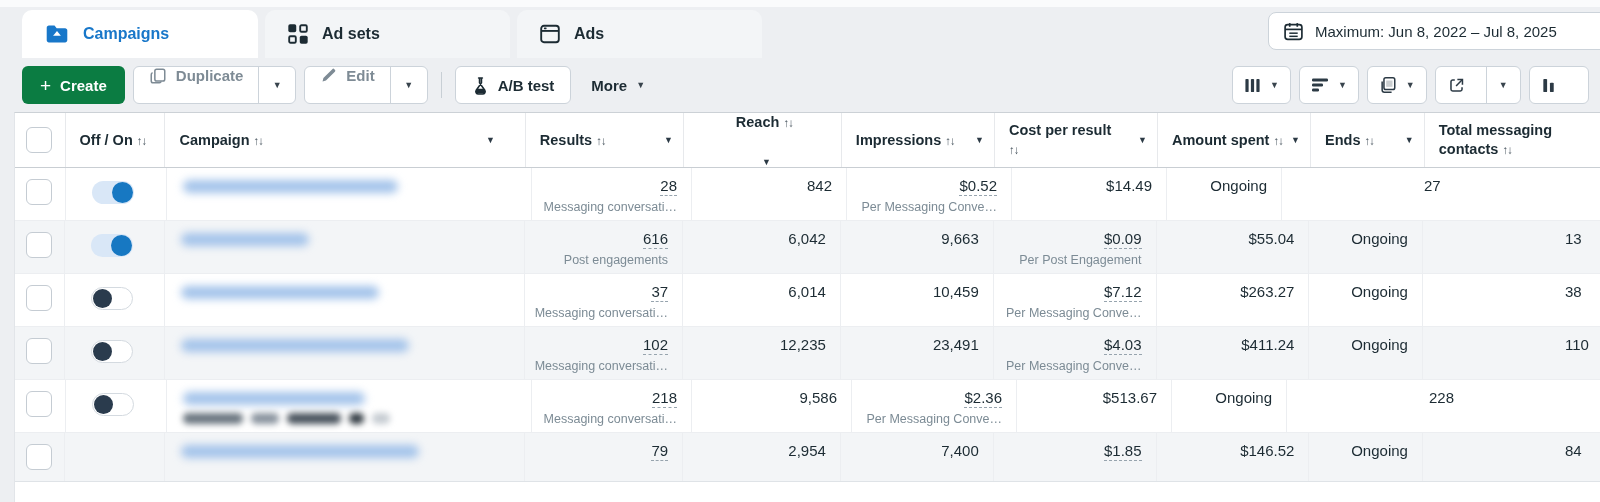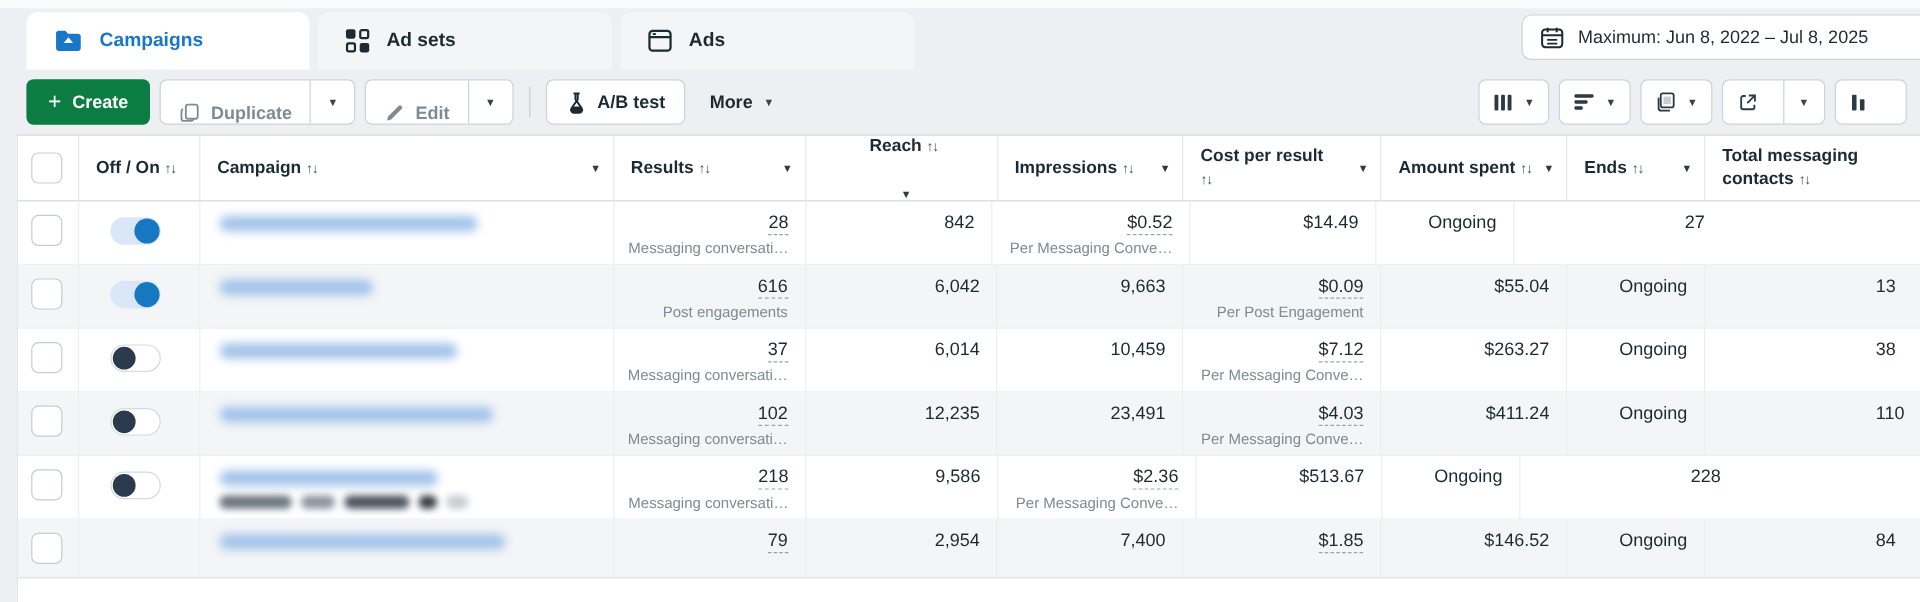--- a/index.html
+++ b/index.html
@@ -20,21 +20,21 @@
   .datebtn { position:absolute; top:12px; left:1268px; width:360px; height:38px;
     background:#fff; border:1px solid #ccd3da; border-radius:8px;
     display:flex; align-items:center; gap:11px; padding:0 14px; font-size:15px; color:#1c2b33; }
 
   
   .toolbar { position:absolute; top:66px; left:22px; display:flex; align-items:center; gap:8px; }
   .btn { height:38px; border-radius:6px; display:flex; align-items:center; font-size:15px; font-weight:bold; cursor:pointer; }
   .btn-create { background:#0b7c42; color:#fff; padding:0 18px; gap:9px; }
   .plus { font-size:19px; font-weight:normal; line-height:1; }
   .split { display:flex; align-items:stretch; background:#fff; border:1px solid #ccd3da; border-radius:6px; overflow:hidden; height:38px; }
-  .split .main { padding:0 15px; display:flex; align-items:flex-end; gap:9px; color:#7e8b95; font-weight:bold; font-size:15px; cursor:pointer; }
+  .split .main { padding:0 15px; display:flex; align-items:flex-start; gap:9px; color:#7e8b95; font-weight:bold; font-size:15px; cursor:pointer; }
   .split .dd { width:37px; border-left:1px solid #ccd3da; display:flex; align-items:center; justify-content:center; cursor:pointer; }
   .caret { font-size:9px; color:#39444d; }
   .btn-ab { background:#fff; border:1px solid #ccd3da; padding:0 16px; gap:9px; color:#1c2b33; }
   .btn-more { background:transparent; padding:0 12px; gap:9px; color:#1c2b33; }
   .vdivider { width:1px; height:26px; background:#c8cfd5; margin:0 5px; }
 
   .toolbar-right { position:absolute; top:66px; left:1232px; display:flex; gap:8px; }
   .icon-btn { background:#fff; border:1px solid #ccd3da; border-radius:6px; height:38px;
     display:flex; align-items:center; padding:0 11px; gap:9px; cursor:pointer; }
   .icon-btn.splitic { padding:0; }
@@ -47,21 +47,21 @@
     background:#fff; border-top:1px solid #ccd1d6; border-left:1px solid #e2e5e9; }
   .hrow { display:flex; height:55px; border-bottom:1px solid #c9ced3; }
   .hcell { height:100%; display:flex; align-items:center; justify-content:space-between;
     padding:0 10px 0 14px; border-left:1px solid #e7e9ec; font-weight:bold; font-size:14.5px; color:#1c2b33; cursor:pointer; }
   .hcell:first-child { border-left:none; }
   .hlabel { line-height:1.3; }
   .sort { font-size:11.5px; color:#45525c; letter-spacing:-1px; white-space:nowrap; }
   .hcaret { font-size:9px; color:#2c3a45; margin-left:4px; }
 
   .col-cb{width:50px;} .col-offon{width:101px;} .col-campaign{width:345px;}
-  .col-results{width:160px;} .col-reach{width:160px;flex-direction:column;} .col-impr{width:155px;}
+  .col-results{width:160px;margin-left:20px;} .col-reach{width:160px;flex-direction:column;} .col-impr{width:155px;}
   .col-cpr{width:165px;} .col-spent{width:155px;} .col-ends{width:115px;} .col-contacts{width:280px;}
   .hcell.col-cpr .hlabel{max-width:112px;} .hcell.col-spent .hlabel{max-width:120px;}
   .hcell.col-contacts .hlabel{max-width:158px;}
   .hcell.col-cb{justify-content:flex-start; padding-left:11px;}
 
   .checkbox { width:26px; height:26px; border:1px solid #c5ccd3; border-radius:6px; background:#fff; display:inline-block; cursor:pointer; }
 
   .trow { display:flex; min-height:49px; border-bottom:1px solid #eceef1; background:#fff; }
   .trow.alt { background:#f3f5f7; }
   .trow.clipped { height:35px; overflow:hidden; border-bottom:1px solid #dfe3e7; }

